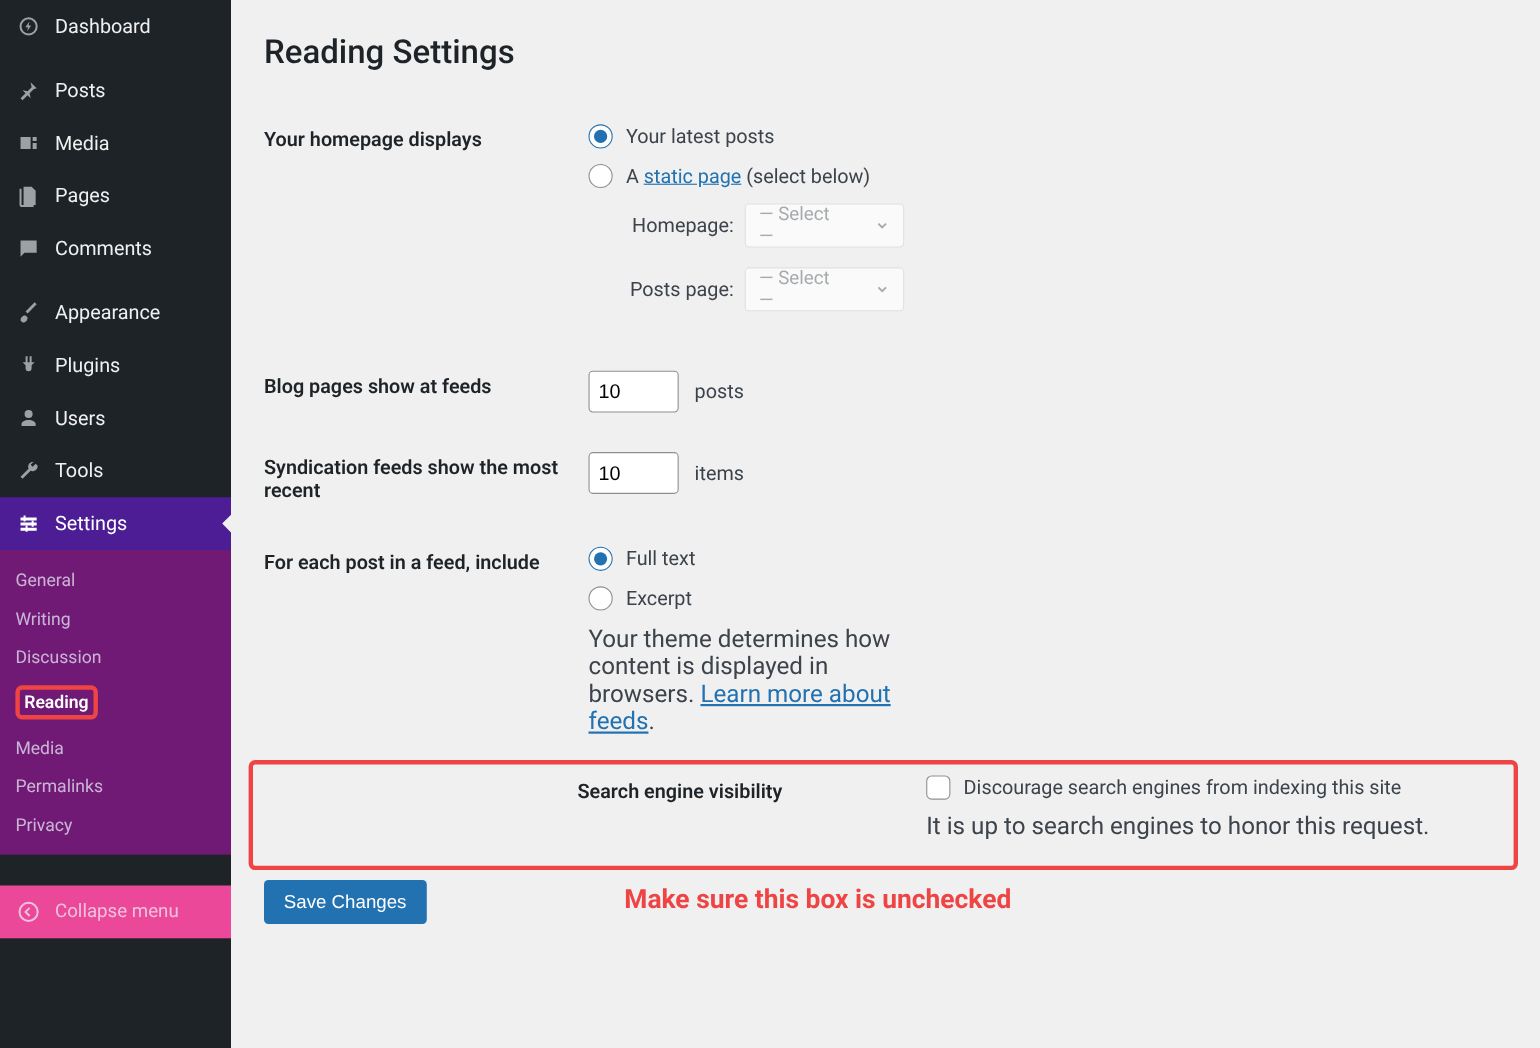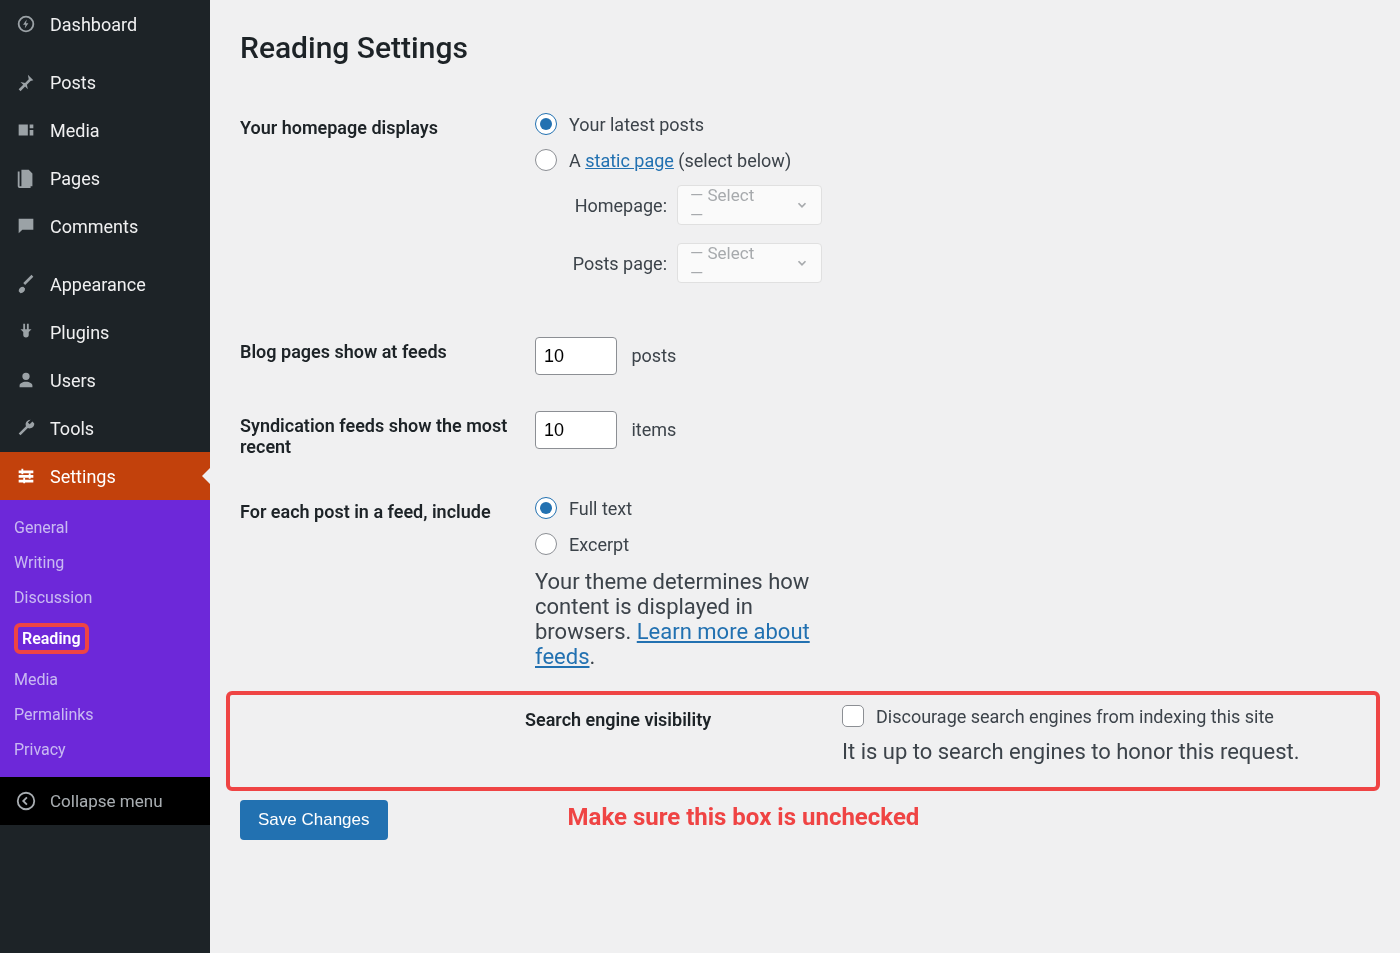--- a/index.html
+++ b/index.html
@@ -2,28 +2,28 @@
 <html><head>
 <meta charset="utf-8">
 <style>
 * { margin: 0; padding: 0; box-sizing: border-box; }
 body { font-family: -apple-system, BlinkMacSystemFont, "Segoe UI", Roboto, sans-serif; background: #f0f0f1; color: #1d2327; display: flex; width: 1400px; height: 953px; overflow: hidden; }
 
 
 .sidebar { width: 210px; background: #1d2327; color: #f0f0f1; flex-shrink: 0; display: flex; flex-direction: column; }
 .menu-item { display: flex; align-items: center; padding: 12px 12px 12px 14px; font-size: 18px; color: #f0f0f1; cursor: pointer; position: relative; }
 .menu-item .icon { width: 24px; height: 24px; margin-right: 12px; display: inline-flex; align-items: center; justify-content: center; color: rgba(240,246,252,0.6); }
-.menu-item.current { background: #c2410c; color: #fff; align-items: center; }
+.menu-item.current { background: #4c1d95; color: #fff; align-items: center; }
 .menu-item.current .icon { color: #fff; }
 .menu-item.current::after { content: ""; position: absolute; right: 0; top: 50%; transform: translateY(-50%); width: 0; height: 0; border-top: 8px solid transparent; border-bottom: 8px solid transparent; border-right: 8px solid #f0f0f1; }
 .menu-sep { height: 10px; }
-.submenu { background: #6d28d9; padding: 10px 0; }
+.submenu { background: #701a75; padding: 10px 0; }
 .submenu-item { padding: 8px 14px; font-size: 16px; color: rgba(240,246,252,0.7); cursor: pointer; }
 .submenu-item.current { color: #fff; font-weight: 600; }
-.collapse { display: flex; align-items: center; padding: 12px 14px; font-size: 17px; color: rgba(240,246,252,0.7); cursor: pointer; background: #000000; }
+.collapse { display: flex; align-items: center; padding: 12px 14px; font-size: 17px; color: rgba(240,246,252,0.7); cursor: pointer; background: #ec4899; margin-top: 28px; }
 .collapse .icon { width: 24px; height: 24px; margin-right: 12px; display: inline-flex; align-items: center; justify-content: center; }
 
 
 .main { flex: 1; padding: 10px 30px 30px 30px; overflow-y: auto; }
 h1 { font-size: 30px; font-weight: 500; color: #1d2327; margin: 20px 0 30px 0; }
 .form-table { width: 100%; border-collapse: collapse; }
 .form-table th { text-align: left; vertical-align: top; width: 285px; font-weight: 600; font-size: 18px; color: #1d2327; padding: 22px 12px 22px 0; }
 .form-table td { padding: 18px 10px; font-size: 18px; color: #3c434a; vertical-align: top; }
 
 .radio-row { display: flex; align-items: center; margin-bottom: 14px; }

